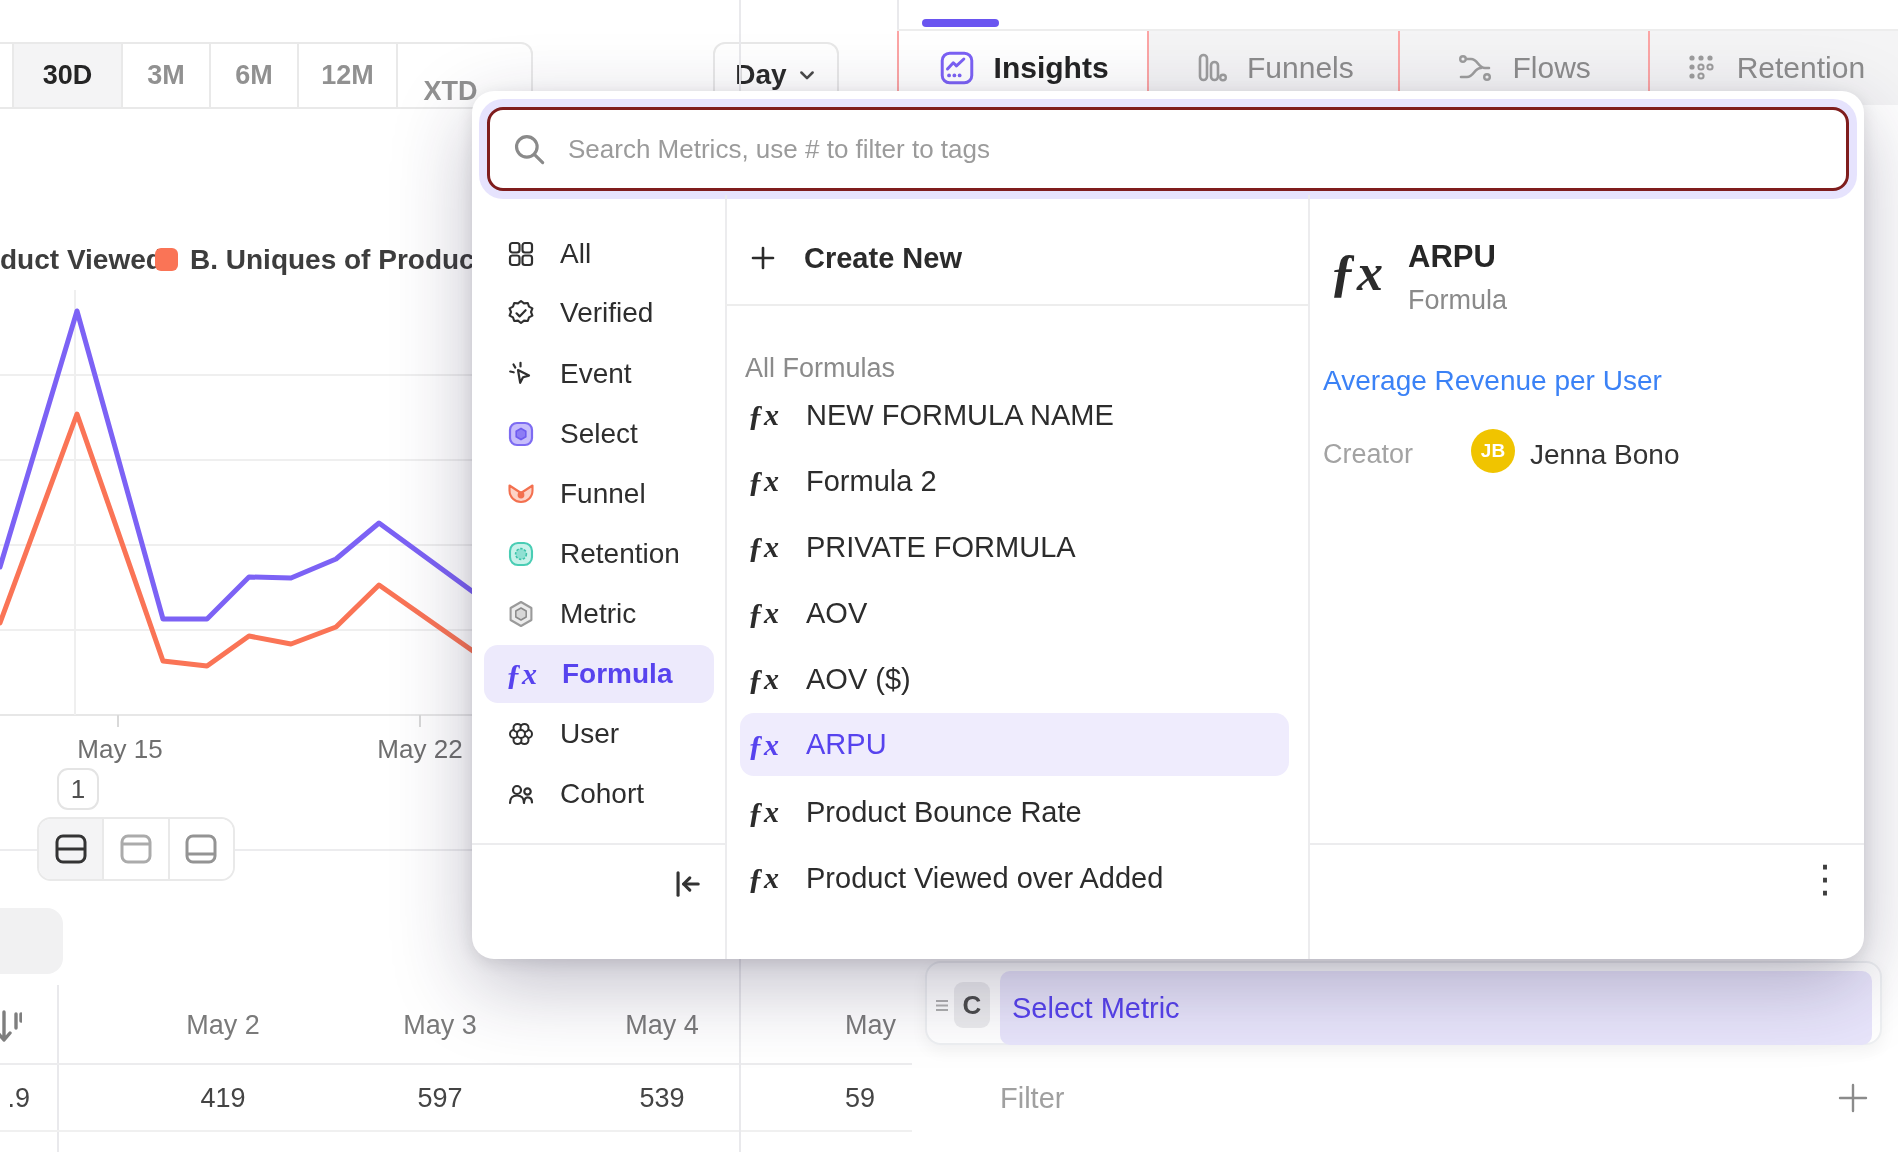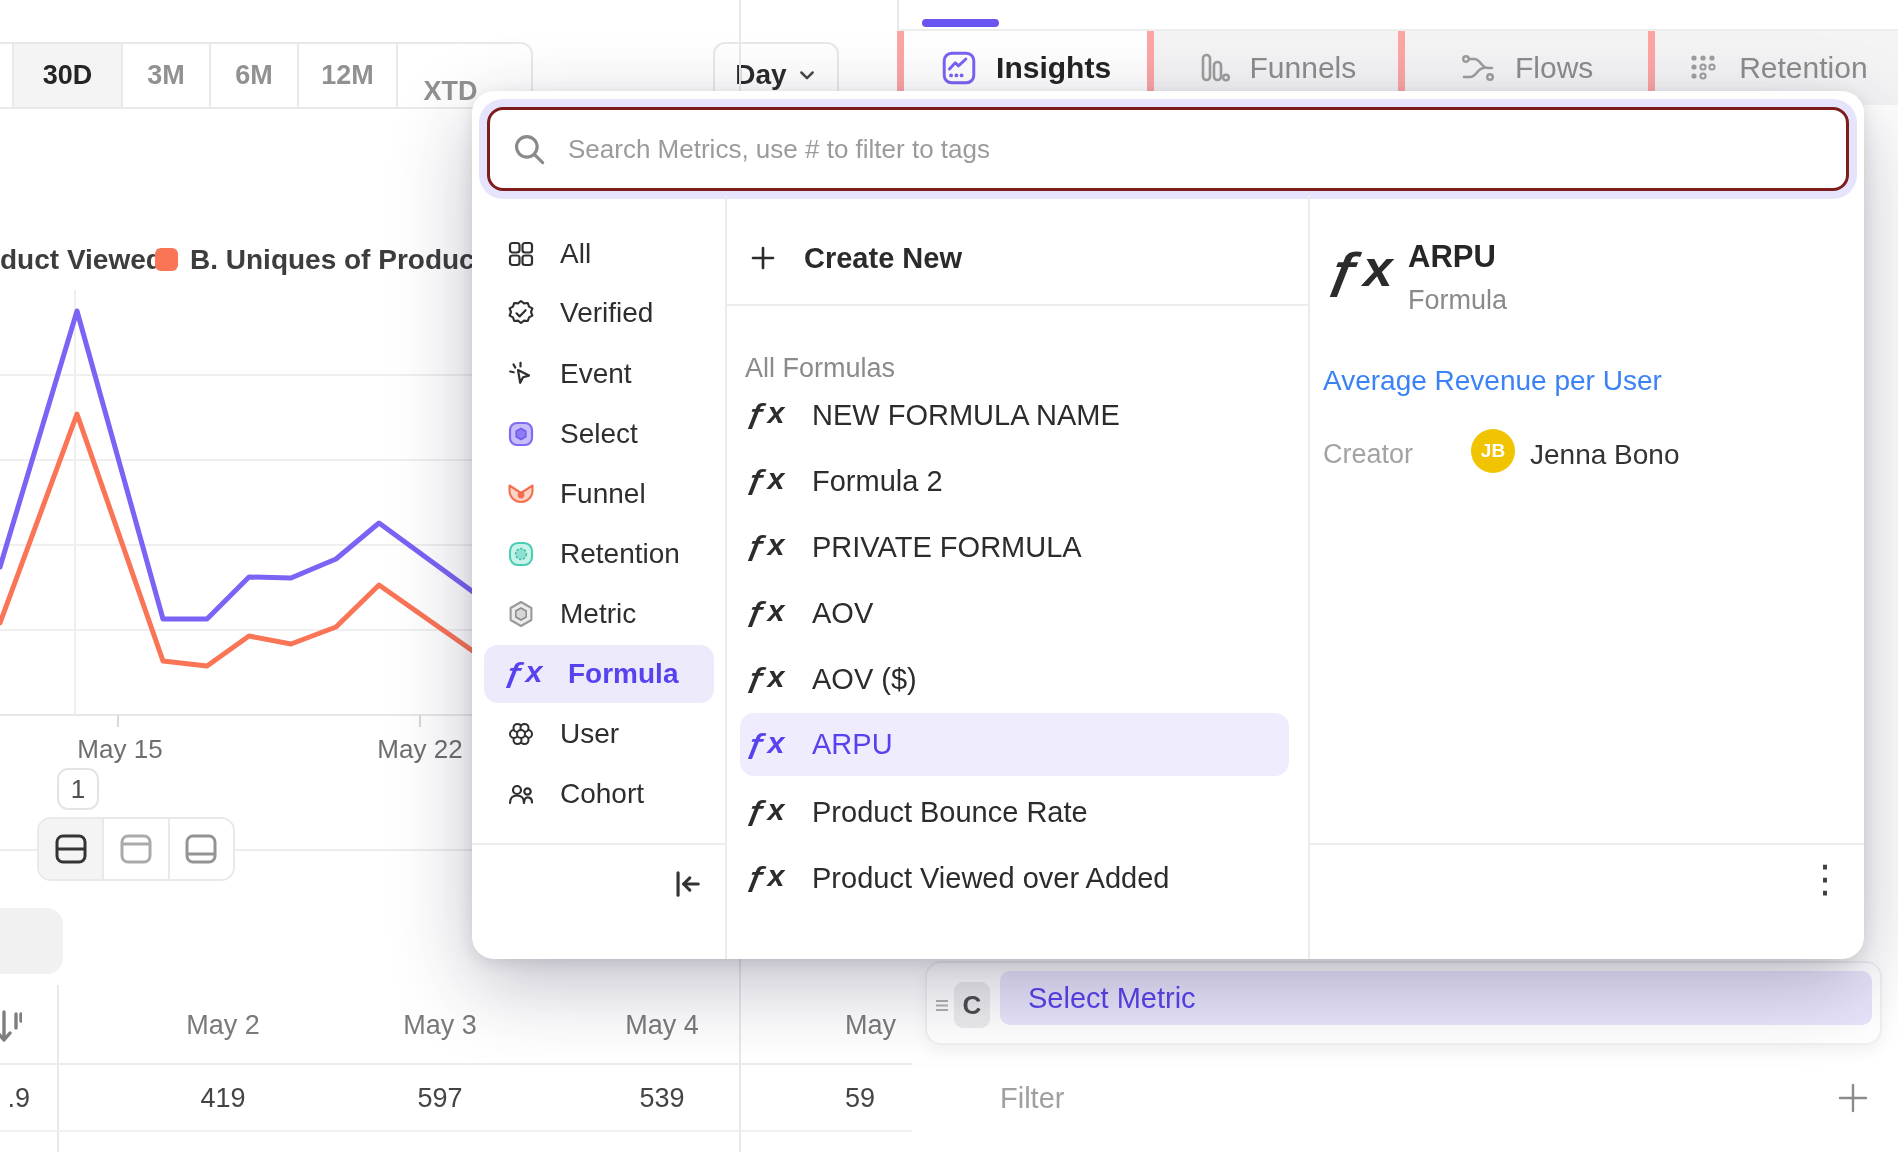--- a/index.html
+++ b/index.html
@@ -37,60 +37,60 @@
   .layout-seg.sel { background:#f4f4f5; }
 
   #corner-pill { position:absolute; left:-22px; top:908px; width:85px; height:66px; border-radius:16px; background:#f1f1f2; }
 
   
   .th { position:absolute; top:1010px; height:32px; font-size:27px; color:#7a7a7a; text-align:center; width:180px; }
   .td { position:absolute; top:1083px; height:32px; font-size:27px; color:#444; text-align:center; width:180px; }
 
   
   #tabs { position:absolute; left:897px; top:29px; width:1001px; height:76px; display:flex; border-top:2px solid #ededed; }
-  .tab { flex:1; display:flex; align-items:center; justify-content:center; gap:18px; font-size:30px; font-weight:500; color:#8c8c8c; background:#f4f4f5; border-left:7px solid #fca5a5; }
+  .tab { flex:1; display:flex; align-items:center; justify-content:center; gap:18px; font-size:30px; font-weight:500; color:#8c8c8c; background:#f4f4f5; border-left:2px solid #fca5a5; }
   .tab.active { background:#fff; color:#242424; font-weight:700; }
   #tab-indicator { position:absolute; left:922px; top:19px; width:77px; height:8px; border-radius:4px; background:#6a55f0; }
 
   
   #modal { position:absolute; left:472px; top:91px; width:1392px; height:868px; background:#fff; border-radius:22px;
            box-shadow:0 26px 80px rgba(35,30,70,.28), 0 4px 16px rgba(0,0,0,.10); z-index:5; overflow:hidden; }
   #search-wrap { position:absolute; left:15px; top:16px; right:15px; height:84px; }
   #search-input { width:100%; height:100%; border:3px solid #7f1d1d; border-radius:16px; box-shadow:0 0 0 8px rgba(97,78,245,.16);
                   font-family:"Liberation Sans",sans-serif; font-size:26px; color:#333; padding:0 30px 0 78px; outline:none; }
   #search-input::placeholder { color:#9b9b9b; }
   #search-icon { position:absolute; left:24px; top:24px; }
 
   .mcol-line { position:absolute; top:104px; bottom:0; width:2px; background:#ececee; }
   .side-item { position:absolute; left:12px; width:230px; height:58px; display:flex; align-items:center; gap:24px; padding-left:22px; font-size:28px; color:#2e2e2e; border-radius:14px; }
   .side-item.sel { background:#edeafc; color:#5743ee; font-weight:600; }
 
   .list-item { position:absolute; left:268px; width:549px; height:60px; display:flex; align-items:center; gap:26px; padding-left:8px; font-size:29px; color:#2c2c2c; border-radius:14px; }
   .list-item.sel { background:#efecfd; color:#5743ee; }
-  .fx { font-family:Liberation Mono, monospace; font-style:italic; font-weight:600; font-size:30px; color:#2c2c2c; letter-spacing:1px; }
+  .fx { font-family:Liberation Serif, serif; font-style:italic; font-weight:600; font-size:30px; color:#2c2c2c; letter-spacing:1px; }
   .list-item.sel .fx { color:#5743ee; }
 
   #create-new { position:absolute; left:268px; top:138px; width:540px; height:58px; display:flex; align-items:center; gap:26px; padding-left:8px; font-size:29px; font-weight:600; color:#2b2b2b; }
   #section-label { position:absolute; left:273px; top:242px; font-size:27px; color:#8b8b8b;margin-top:20px; }
 
   
   #detail-fx { position:absolute; left:858px; top:152px; font-size:52px; color:#2b2b2b; }
   #detail-title { position:absolute; left:936px; top:148px; font-size:31px; font-weight:700; color:#262626; }
   #detail-type { position:absolute; left:936px; top:194px; font-size:27px; color:#8a8a8a; }
   #detail-desc { position:absolute; left:851px; top:274px; font-size:28px; color:#3b82f6; }
   #creator-label { position:absolute; left:851px; top:348px; font-size:27px; color:#a3a3a3; }
   #creator-avatar { position:absolute; left:999px; top:338px; width:44px; height:44px; border-radius:50%; background:#f0c400; color:#fff; font-size:19px; font-weight:700; display:flex; align-items:center; justify-content:center; }
   #creator-name { position:absolute; left:1058px; top:348px; font-size:28px; color:#333; }
   #kebab { position:absolute; left:1328px; top:766px; font-size:38px; color:#3f3f3f; width:50px; text-align:center; }
   #collapse-btn { position:absolute; left:196px; top:774px; width:38px; height:38px; }
 
   
   #metric-card { position:absolute; left:925px; top:961px; width:957px; height:84px; background:#fff; border:2px solid #eef0f2; border-radius:16px; box-shadow:0 6px 16px rgba(0,0,0,.05); z-index:2; }
   #clause-badge { position:absolute; left:27px; top:19px; width:36px; height:46px; border-radius:9px; background:#ececee; color:#4c4c4c; font-size:26px; font-weight:700; display:flex; align-items:center; justify-content:center; }
-  #metric-pill { position:absolute; left:73px; top:8px; right:8px; height:54px; border-radius:10px; background:#e8e5fb; display:flex; align-items:center; padding-left:28px; font-size:29px; font-weight:500; color:#5743ee; }
+  #metric-pill { position:absolute; left:73px; top:8px; right:8px; height:74px; border-radius:10px; background:#e8e5fb; display:flex; align-items:center; padding-left:12px; font-size:29px; font-weight:500; color:#5743ee; }
   #filter-label { position:absolute; left:1000px; top:1082px; font-size:29px; color:#a0a0a0; z-index:1; }
   #filter-add { position:absolute; left:1836px; top:1081px; z-index:1; }
 </style>
 </head>
 <body>
 
 <div id="screen">
 
   <div id="left-panel">
 

